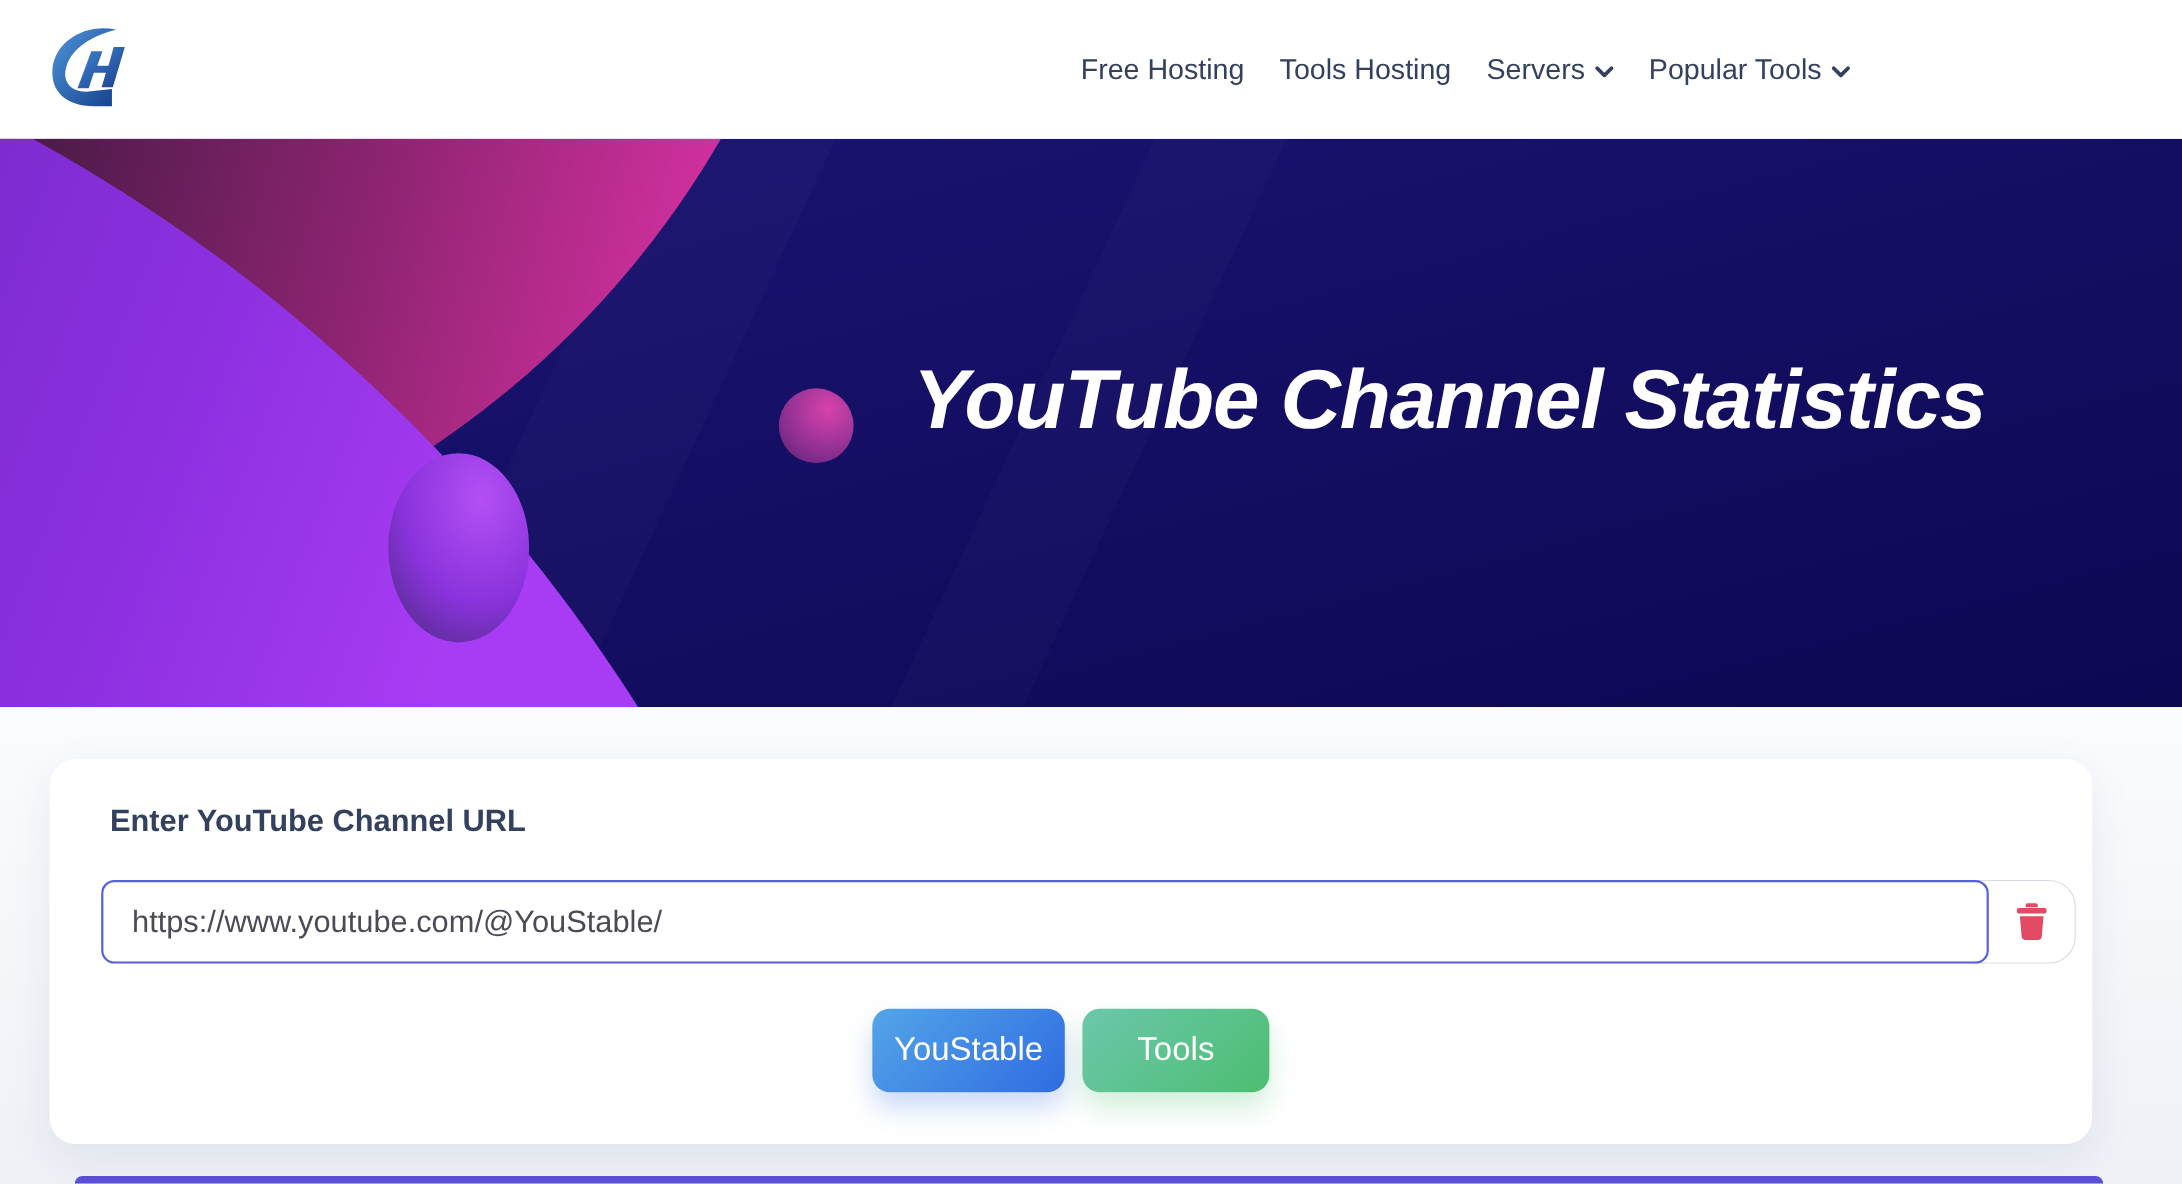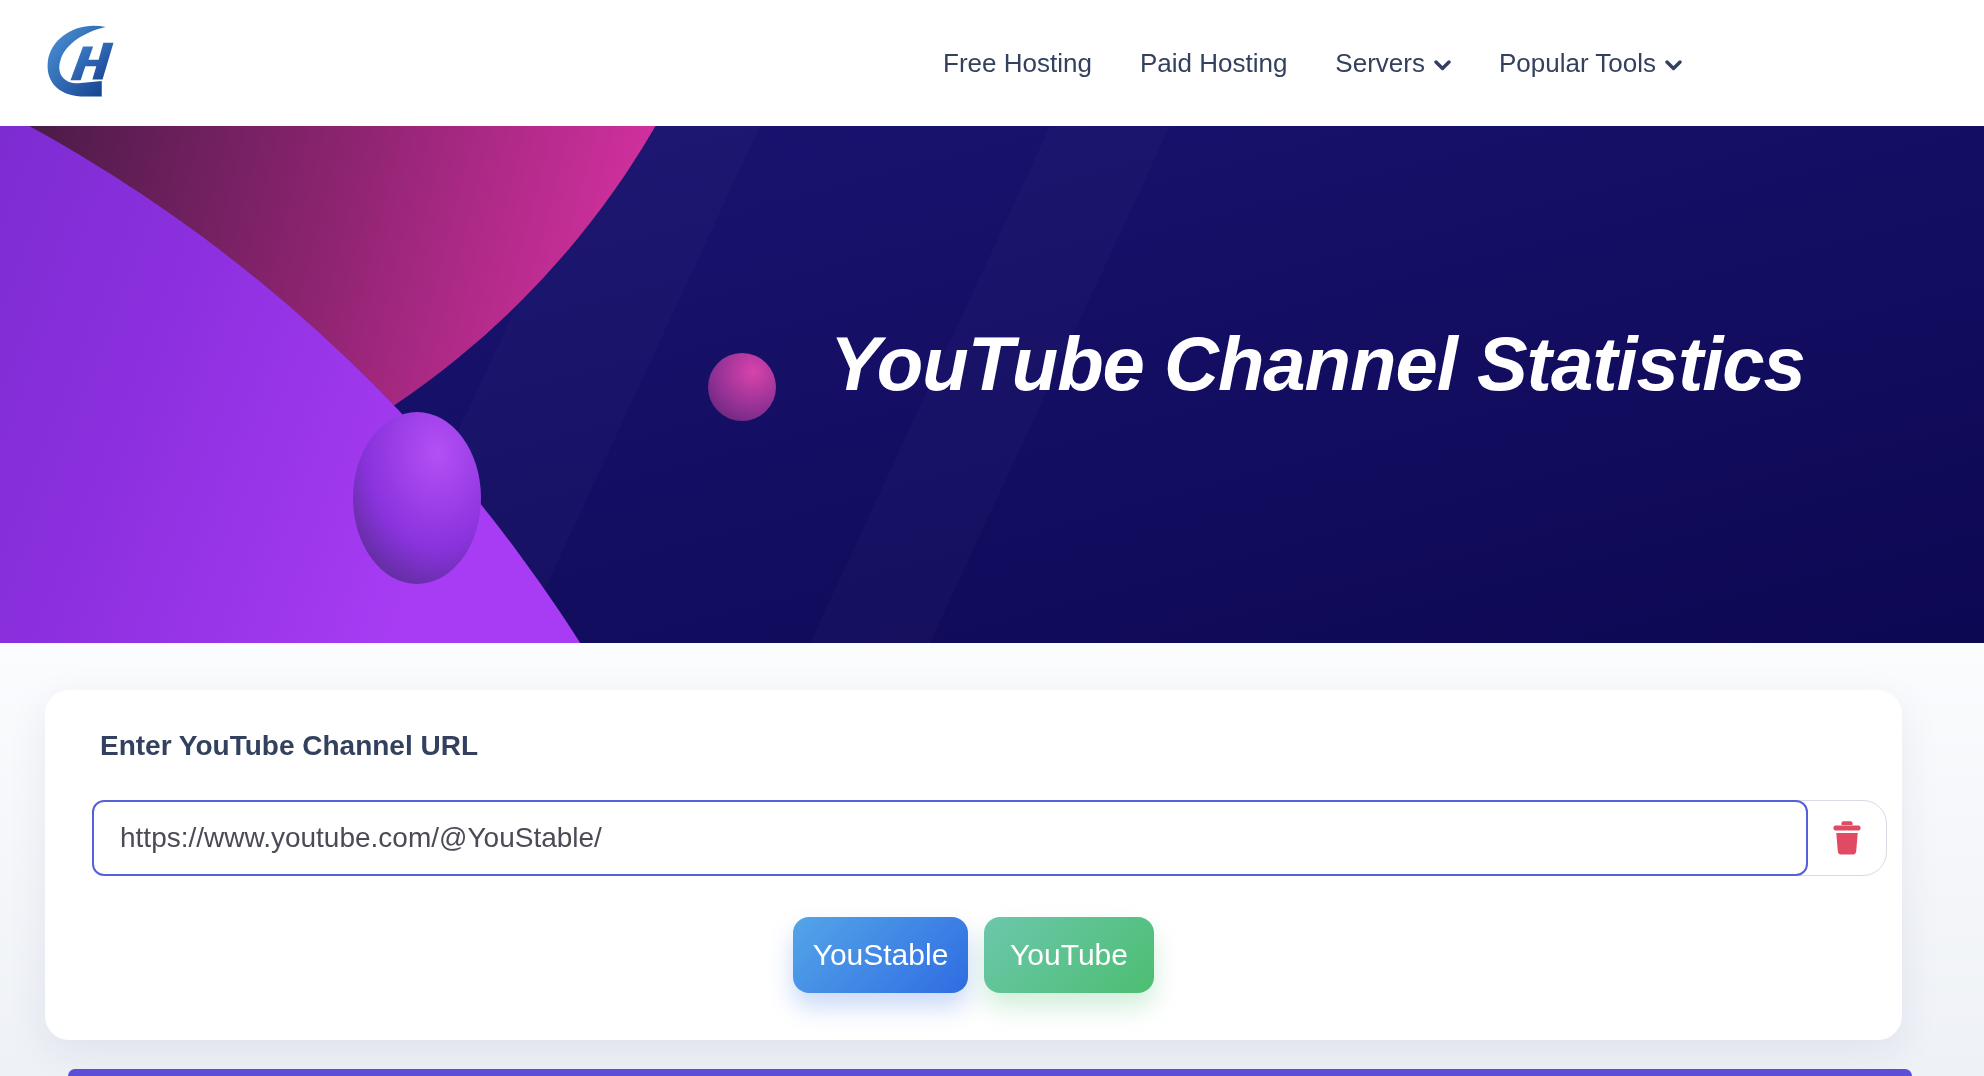--- a/index.html
+++ b/index.html
@@ -4,21 +4,21 @@
 <style>
   * { margin:0; padding:0; box-sizing:border-box; }
   html,body { width:1984px; height:1076px; overflow:hidden;
               font-family:"Liberation Sans", sans-serif; background:#eef1f6; }
 
   
   .navbar { position:absolute; left:0; top:0; width:1984px; height:126px;
             background:#ffffff; display:flex; align-items:center;
             justify-content:space-between; padding:0 40px; z-index:5; }
   .logo { width:86px; height:92px; display:block; cursor:pointer; }
-  .nav-menu { display:flex; align-items:center; gap:48px; margin-right:262px;text-align:right; }
+  .nav-menu { display:flex; align-items:center; gap:32px; margin-right:262px;text-align:right; }
   .nav-item { display:flex; align-items:center; gap:9px; font-size:26px;
               color:#33415f; cursor:pointer; white-space:nowrap; }
   .chev { width:17px; height:11px; display:inline-block; margin-top:4px; }
 
   
   .hero { position:absolute; left:0; top:126px; width:1984px; height:517px;
           overflow:hidden;font-style:italic; }
   .hero svg.bg { position:absolute; left:0; top:0; }
   .hero-title { position:absolute; left:830px; top:196px; width:1000px;
                 font-size:76px; font-weight:700; color:#ffffff;
@@ -78,21 +78,21 @@
              C30 76 21 63 26 47 C32 25 58 10 84 4 Z"></path>
     <path fill="url(#lg2)" d="M55 29 L68 29 L62 46 L75 46 L81 24 L94 24 L80 71 L67 71 L72 54
              L58 54 L52 72 L39 72 Z"></path>
   </svg>
 
   <nav class="nav-menu">
     <div class="nav-item">
       <span>Free Hosting</span>
     </div>
     <div class="nav-item">
-      <span>Paid Hosting</span>
+      <span>Tools Hosting</span>
     </div>
     <div class="nav-item">
       <span>Servers</span>
       <svg class="chev" viewBox="0 0 17 11">
         <polyline points="2,2 8.5,8.5 15,2" fill="none" stroke="#33415f" stroke-width="3.4" stroke-linecap="round" stroke-linejoin="round"></polyline>
       </svg>
     </div>
     <div class="nav-item">
       <span>Popular Tools</span>
       <svg class="chev" viewBox="0 0 17 11">
@@ -151,18 +151,18 @@
         <svg width="30" height="34" viewBox="0 0 24 27">
           <path fill="#e04b63" d="M9 0h6a1.4 1.4 0 0 1 1.4 1.4V3H7.6V1.4A1.4 1.4 0 0 1 9 0Z"></path>
           <rect x="1.2" y="3.4" width="21.6" height="4" rx="1.6" fill="#e04b63"></rect>
           <path fill="#e04b63" d="M3.4 9.4h17.2l-1.25 14.6a3 3 0 0 1-3 2.7H7.65a3 3 0 0 1-3-2.7Z"></path>
         </svg>
       </button>
     </div>
 
     <div class="btn-row">
       <button class="action-btn btn-statistic">YouStable</button>
-      <button class="action-btn btn-sample">YouTube</button>
+      <button class="action-btn btn-sample">Tools</button>
     </div>
   </div>
 </main>
 
 <div class="next-card-edge"></div>
 
 </body></html>

